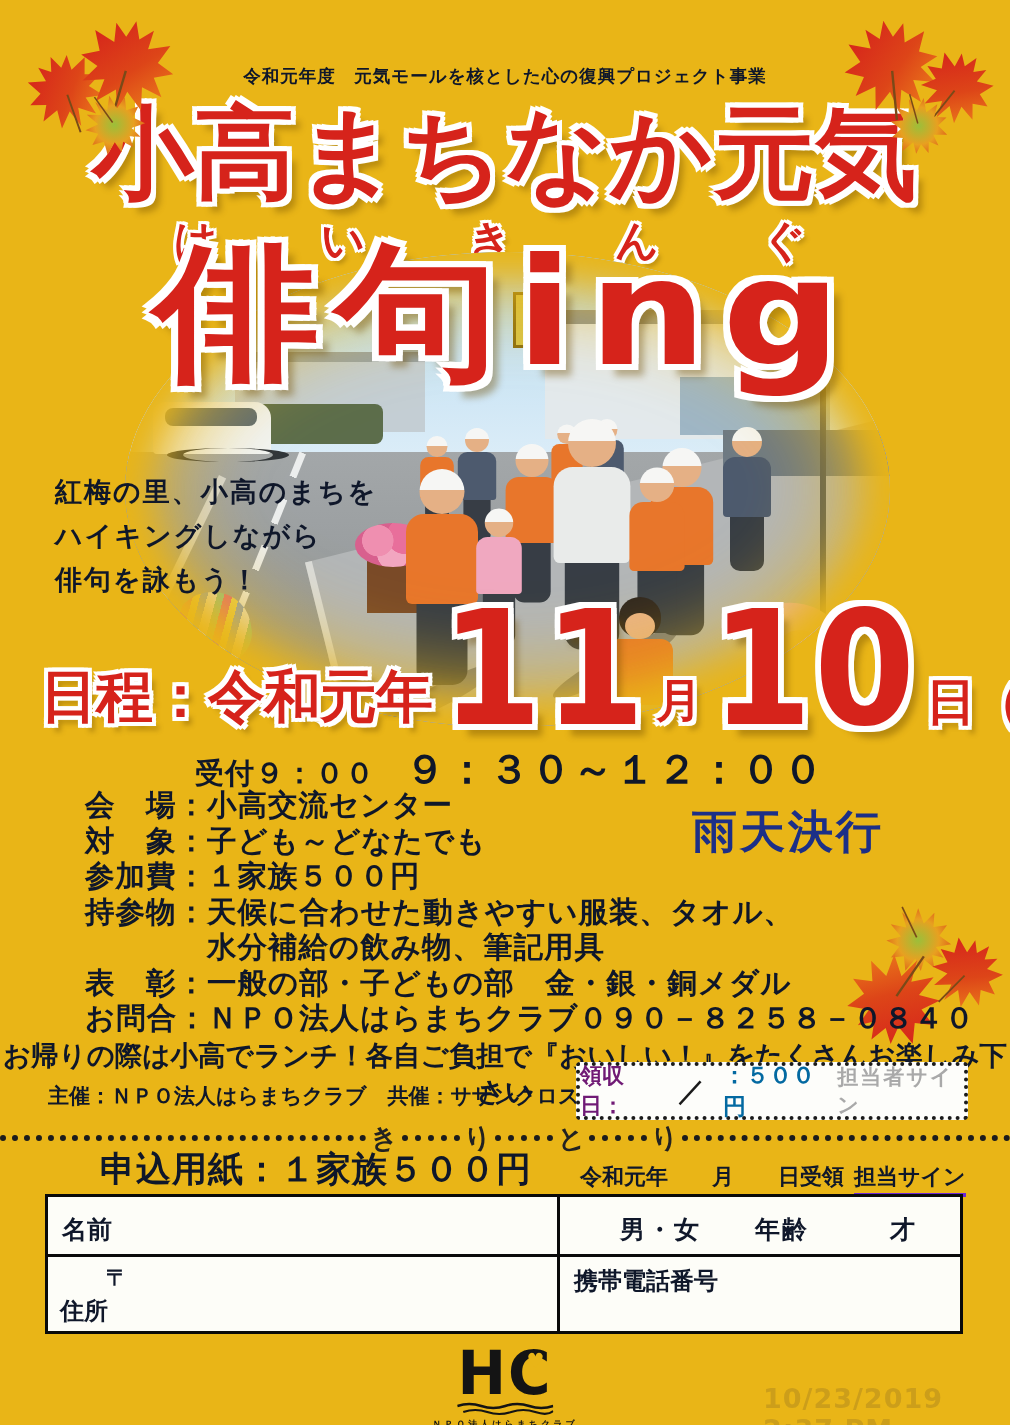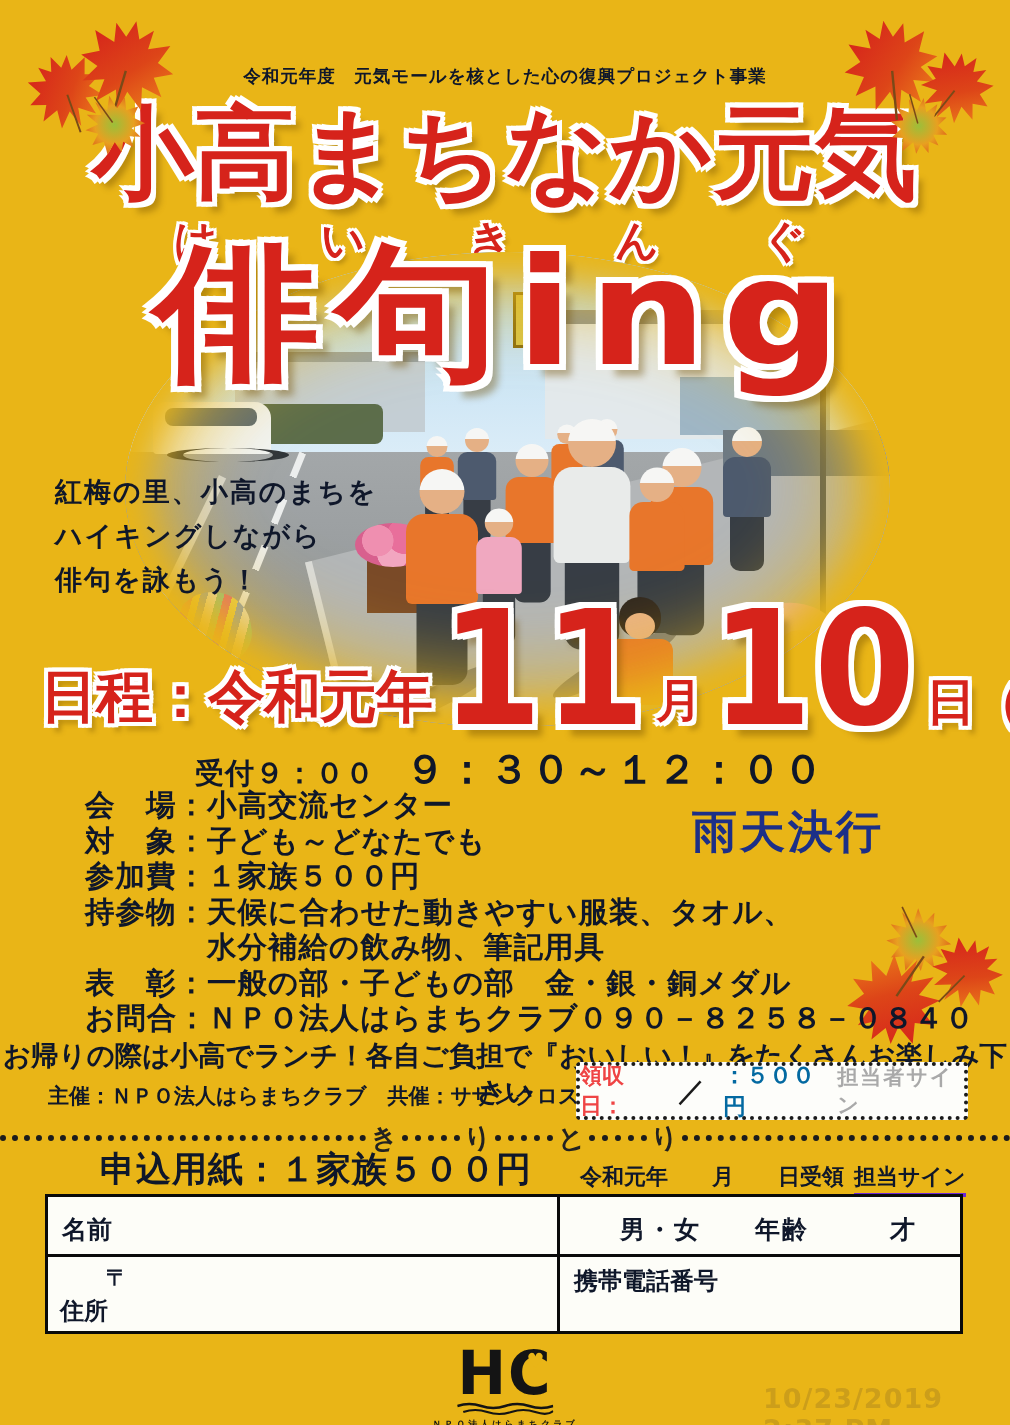--- a/index.html
+++ b/index.html
@@ -79,21 +79,21 @@
   .time-recep{font-size:29px;letter-spacing:1px;}
   .time-hours{font-size:40px;letter-spacing:2px;}
   .details{left:85px;top:788px;z-index:6;}
   .detail-line{font-size:29.5px;line-height:35.5px;white-space:pre;letter-spacing:1px;}
   .rain{left:692px;top:802px;font-size:45px;color:#1c2f87;font-weight:900;letter-spacing:3px;z-index:6;}
 
   
   .lunch{left:0;top:1038px;width:100%;text-align:center;font-size:27.5px;letter-spacing:0;z-index:6;}
   .organizers{left:48px;top:1082px;font-size:21px;letter-spacing:0;z-index:6;}
   .receipt{left:576px;top:1062px;width:392px;height:58px;background:#fdfdfa;border:4px dotted #1b1b1b;border-radius:4px;display:flex;align-items:center;justify-content:center;gap:10px;z-index:7;box-sizing:border-box;}
-  .receipt .r-label{font-size:22px;color:#ef4444;font-weight:bold;}
+  .receipt .r-label{font-size:22px;color:#701a75;font-weight:bold;}
   .receipt .r-slash{font-size:27px;color:#1a1a1a;font-weight:bold;margin:0 8px;}
   .receipt .r-amount{font-size:23px;color:#0369a1;font-weight:bold;}
   .receipt .r-sign{font-size:21px;color:#a9a9a9;font-weight:bold;letter-spacing:2px;}
 
   
   .cutline{left:0;top:1124px;width:100%;display:flex;align-items:center;z-index:8;}
   .cut-seg{border-top:6px dotted #1c1c1c;height:0;}
   .cut-seg.l{flex:38;}
   .cut-seg.s{flex:6;}
   .cut-seg.r{flex:34;}

